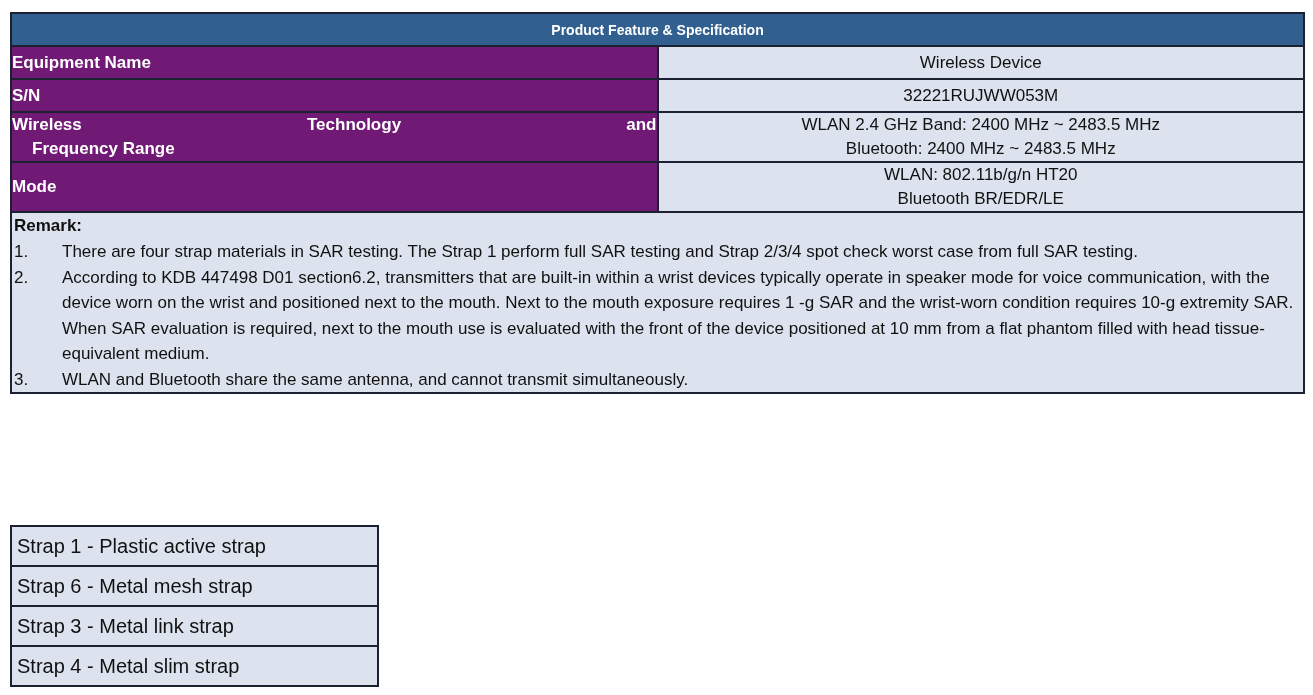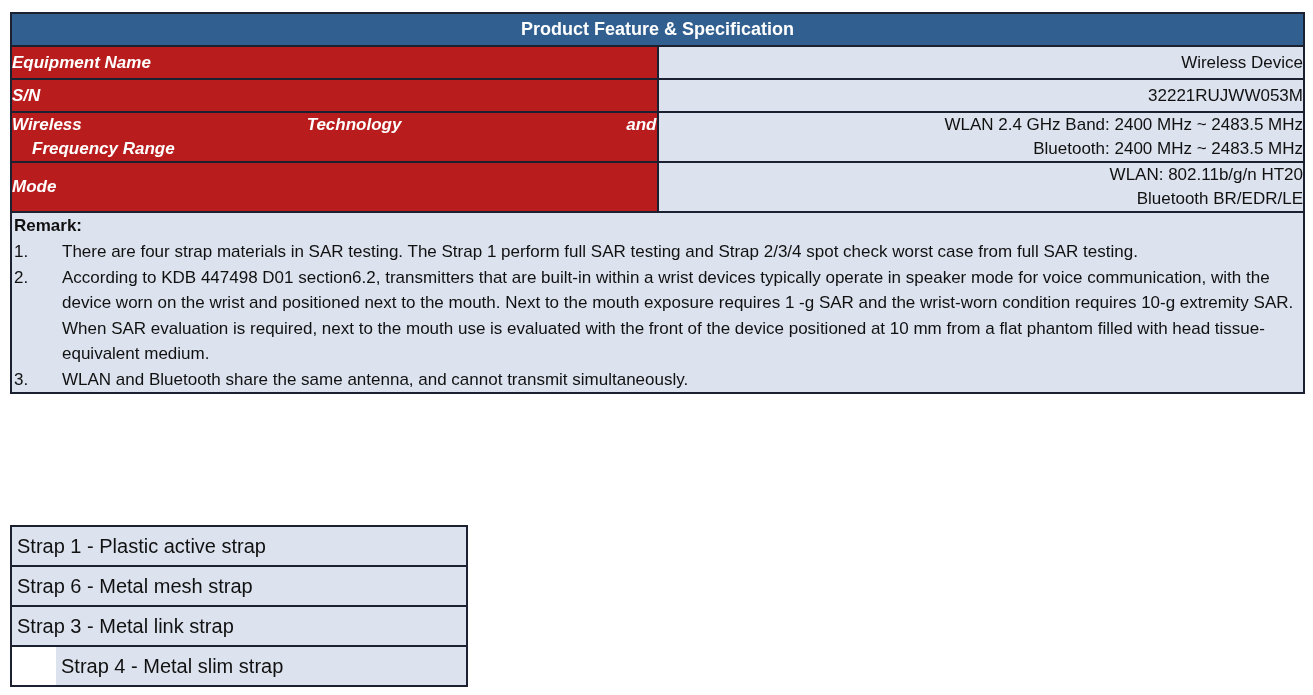--- a/index.html
+++ b/index.html
@@ -32,35 +32,34 @@
     border: 2px solid #1b2130;
     padding: 0;
     vertical-align: middle;
   }
   .hdr-cell {
     background: #315f8f;
     color: #ffffff;
     font-weight: bold;
     text-align: center;
     height: 31px;
-    font-size: 18px;
+    font-size: 14px;
   }
   .label-cell {
-    background: #b91c1c;
+    background: #701a75;
     color: #ffffff;
     font-weight: bold;
     text-align: left;
     padding: 0 6px 0 6px;
     width: 303px;
-    font-style: italic;
   }
   .value-cell {
     background: #dce3ef;
     color: #111111;
-    text-align: right;
+    text-align: center;
     padding: 2px 6px 2px 5px;
   }
   tr.single { height: 33px; }
   tr.double { height: 49px; }
   .two-line div { line-height: 24px; }
   .justify-line {
     text-align: justify;
     text-align-last: justify;
     line-height: 24px;
   }
@@ -88,36 +87,36 @@
     padding-left: 2px;
     box-sizing: border-box;
   }
   .remark-text { flex: 1; }
 
   
   .strap-table {
     position: absolute;
     left: 10px;
     top: 525px;
-    width: 458px;
+    width: 369px;
     border: 2px solid #1b2130;
     box-sizing: border-box;
   }
   .strap-row {
     background: #dce3ef;
     border-bottom: 2px solid #1b2130;
     height: 38px;
     line-height: 38px;
     font-size: 20px;
     padding-left: 5px;
     color: #111111;
     white-space: nowrap;
     overflow: hidden;
   }
-  .strap-row:last-child { border-bottom: none; margin-left: 44px; }
+  .strap-row:last-child { border-bottom: none; }
 </style>
 </head>
 <body>
 
 <div class="page">
 
   <table class="spec">
     <tbody>
       <tr>
         <td class="hdr-cell" colspan="2">Product Feature &amp; Specification</td>

